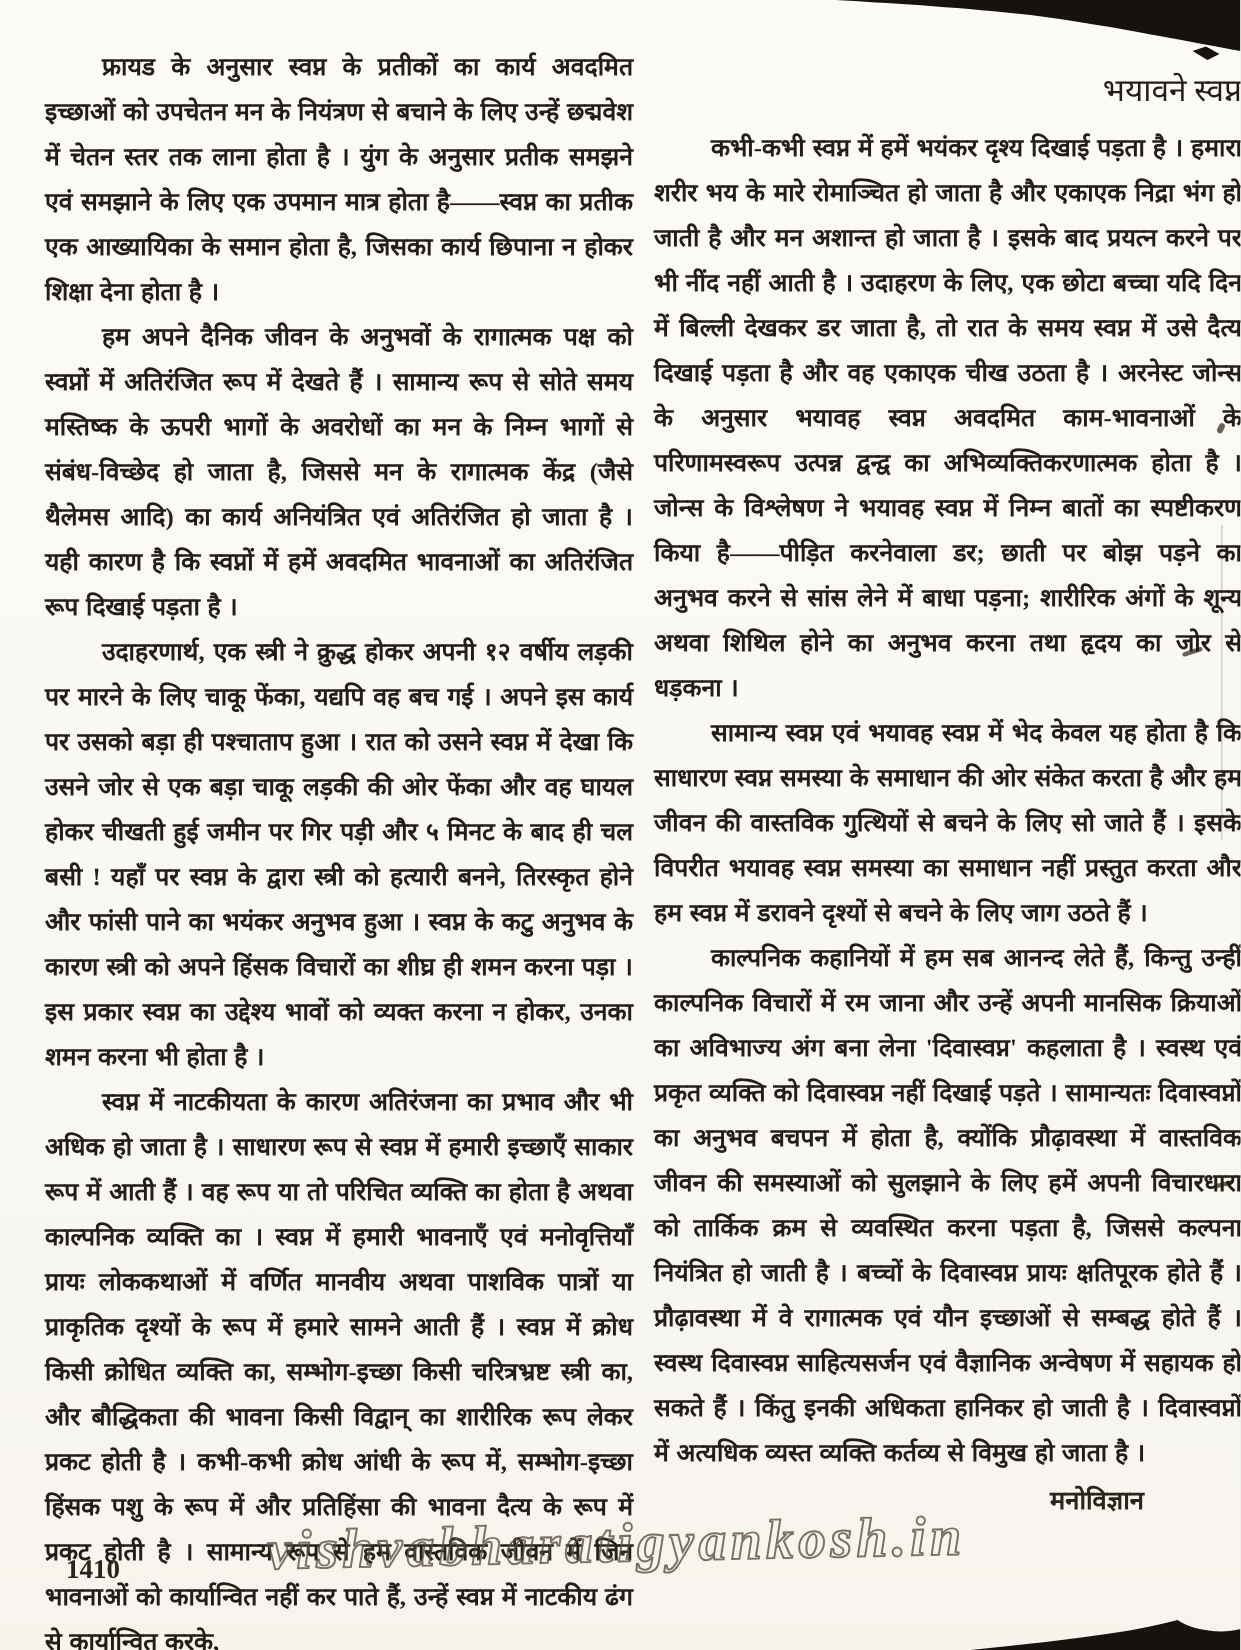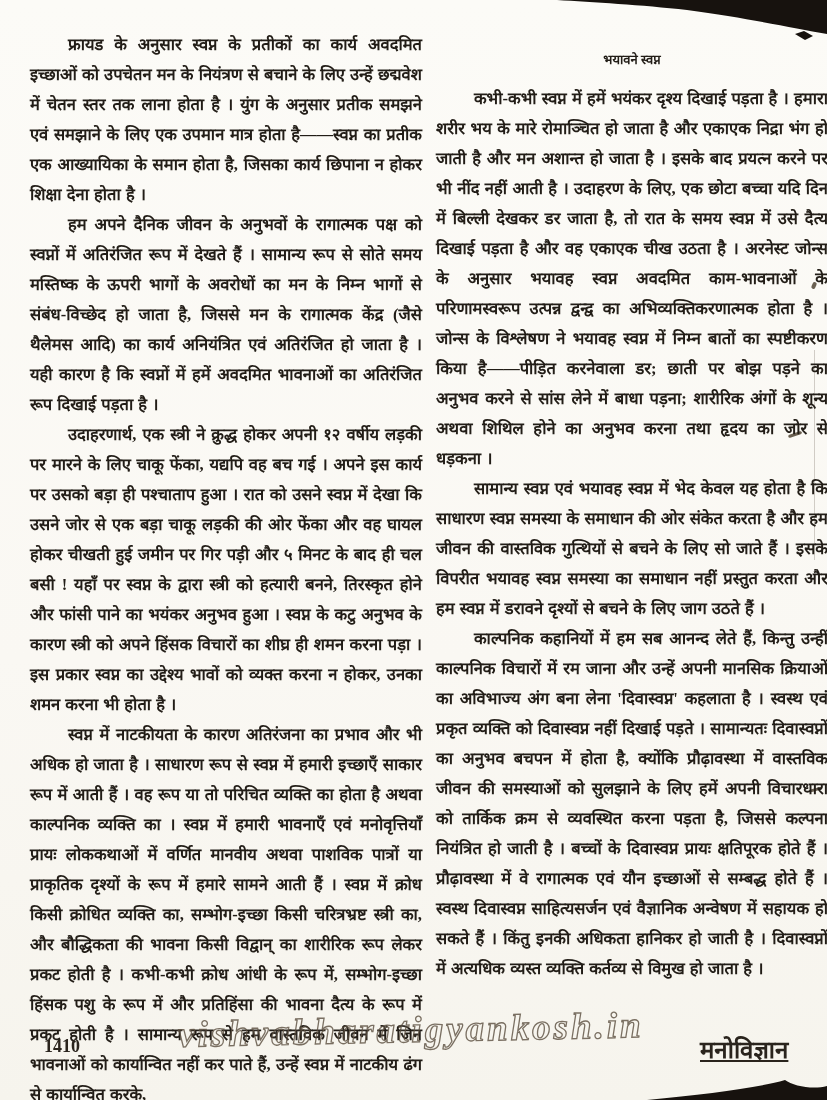--- a/index.html
+++ b/index.html
@@ -18,30 +18,30 @@
   }
   .col { width:392px; }
   .col p {
     margin:0; text-align:justify;
     font-size:16.5px; line-height:30px;
     color:#221d17; font-weight:600;
     word-spacing:1px;
   }
   .col p.indent { text-indent:2.3em; }
   .section-heading {
-    text-align:center; font-size:13px; font-weight:700;
+    text-align:right; font-size:21px; font-weight:400;
     color:#221d17; margin:17px 0 11px 0; line-height:26px;
   }
   .footer-pageno {
     position:absolute; left:44px; top:1036px;
     font-size:18px; font-weight:700; color:#2a241d;
   }
   .footer-title {
-    position:absolute; left:700px; top:1032px;
-    font-size:24px; font-weight:700; color:#2a241d;text-decoration:underline;
+    position:absolute; left:700px; top:988px;
+    font-size:17px; font-weight:700; color:#2a241d;
   }
   .watermark {
     position:absolute; left:178px; top:1008px;
     font-size:37px; font-style:italic; font-weight:700;
     letter-spacing:3px;
     color:rgba(255,255,255,0.05);
     -webkit-text-stroke:1.3px rgba(90,78,62,0.8);
     transform:rotate(-1.2deg);
     white-space:nowrap;
     pointer-events:none;

